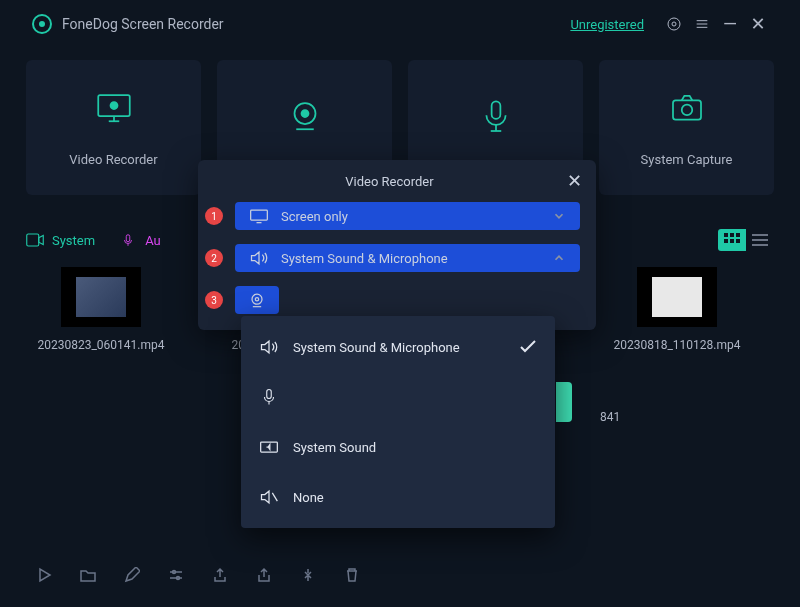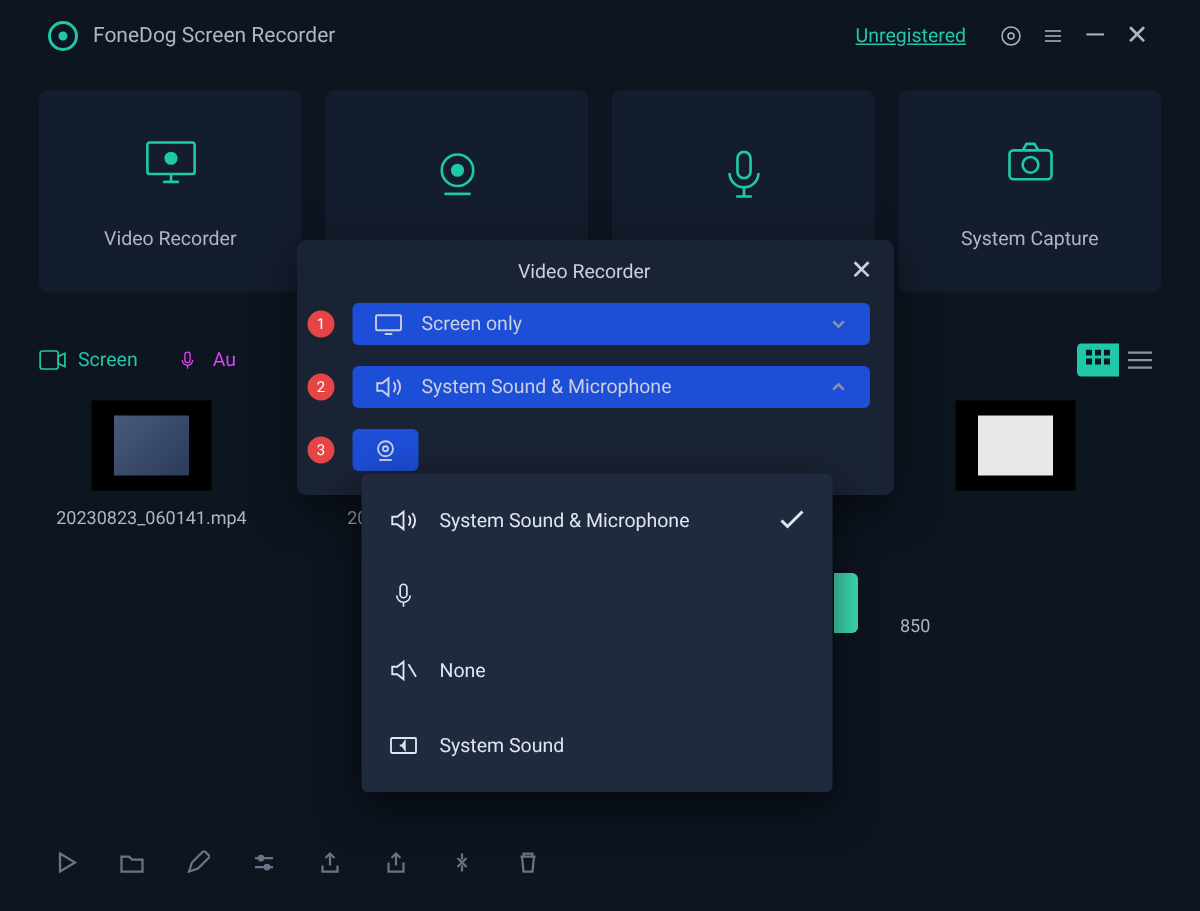--- a/index.html
+++ b/index.html
@@ -144,21 +144,21 @@
     <div class="mode-label">System Capture</div>
   </div>
 </div>
 
 <div class="lib-header">
   <div class="lib-tab active">
     <svg viewBox="0 0 24 18" fill="none" stroke="currentColor" stroke-width="1.5">
         <rect x="1" y="1" width="16" height="16" rx="2"></rect>
         <path d="M17 6l6-3v12l-6-3z"></path>
       </svg>
-    <span>Screen</span>
+    <span>System</span>
   </div>
   <div class="lib-tab">
     <svg viewBox="0 0 24 24" fill="none" stroke="currentColor" stroke-width="1.5">
         <rect x="9" y="3" width="6" height="12" rx="3"></rect>
         <path d="M6 12a6 6 0 0 0 12 0"></path>
         <line x1="12" y1="18" x2="12" y2="22"></line>
       </svg>
     <span>Au</span>
   </div>
   <div class="lib-spacer"></div>
@@ -201,24 +201,25 @@
       <div class="thumb-label"></div>
   </div>
   <div class="thumb" style="visibility:hidden">
     <div class="thumb-img"></div>
       <div class="thumb-label"></div>
   </div>
   <div class="thumb">
     <div class="thumb-img">
         <div class="fake light"></div>
       </div>
-  </div>
-</div>
-
-<div class="peek-557">850</div>
+    <div class="thumb-label">20230818_110128.mp4</div>
+  </div>
+</div>
+
+<div class="peek-557">841</div>
 <div class="rec-peek"></div>
 
 <div class="bottombar">
   <div class="bbtn">
       <svg viewBox="0 0 16 16">
         <path d="M4 2v12l10-6z"></path>
       </svg>
     </div>
   <div class="bbtn">
       <svg viewBox="0 0 16 16">
@@ -318,25 +319,25 @@
   </div>
   <div class="dd-item">
     <svg class="lead" viewBox="0 0 24 24">
         <rect x="9" y="2" width="6" height="12" rx="3"></rect>
         <path d="M6 12a6 6 0 0 0 12 0"></path>
         <line x1="12" y1="18" x2="12" y2="22"></line>
       </svg>
   </div>
   <div class="dd-item">
     <svg class="lead" viewBox="0 0 24 18">
+        <rect x="2" y="3" width="20" height="12" rx="1"></rect>
+        <path d="M9 9h2l2 3V6l-2 3H9"></path>
+      </svg>
+    <div class="dd-label">System Sound</div>
+  </div>
+  <div class="dd-item">
+    <svg class="lead" viewBox="0 0 24 18">
         <path d="M3 6v6h4l5 4V2l-5 4z"></path>
         <line x1="16" y1="4" x2="22" y2="14"></line>
       </svg>
     <div class="dd-label">None</div>
   </div>
-  <div class="dd-item">
-    <svg class="lead" viewBox="0 0 24 18">
-        <rect x="2" y="3" width="20" height="12" rx="1"></rect>
-        <path d="M9 9h2l2 3V6l-2 3H9"></path>
-      </svg>
-    <div class="dd-label">System Sound</div>
-  </div>
 </div>
 
 </body></html>

